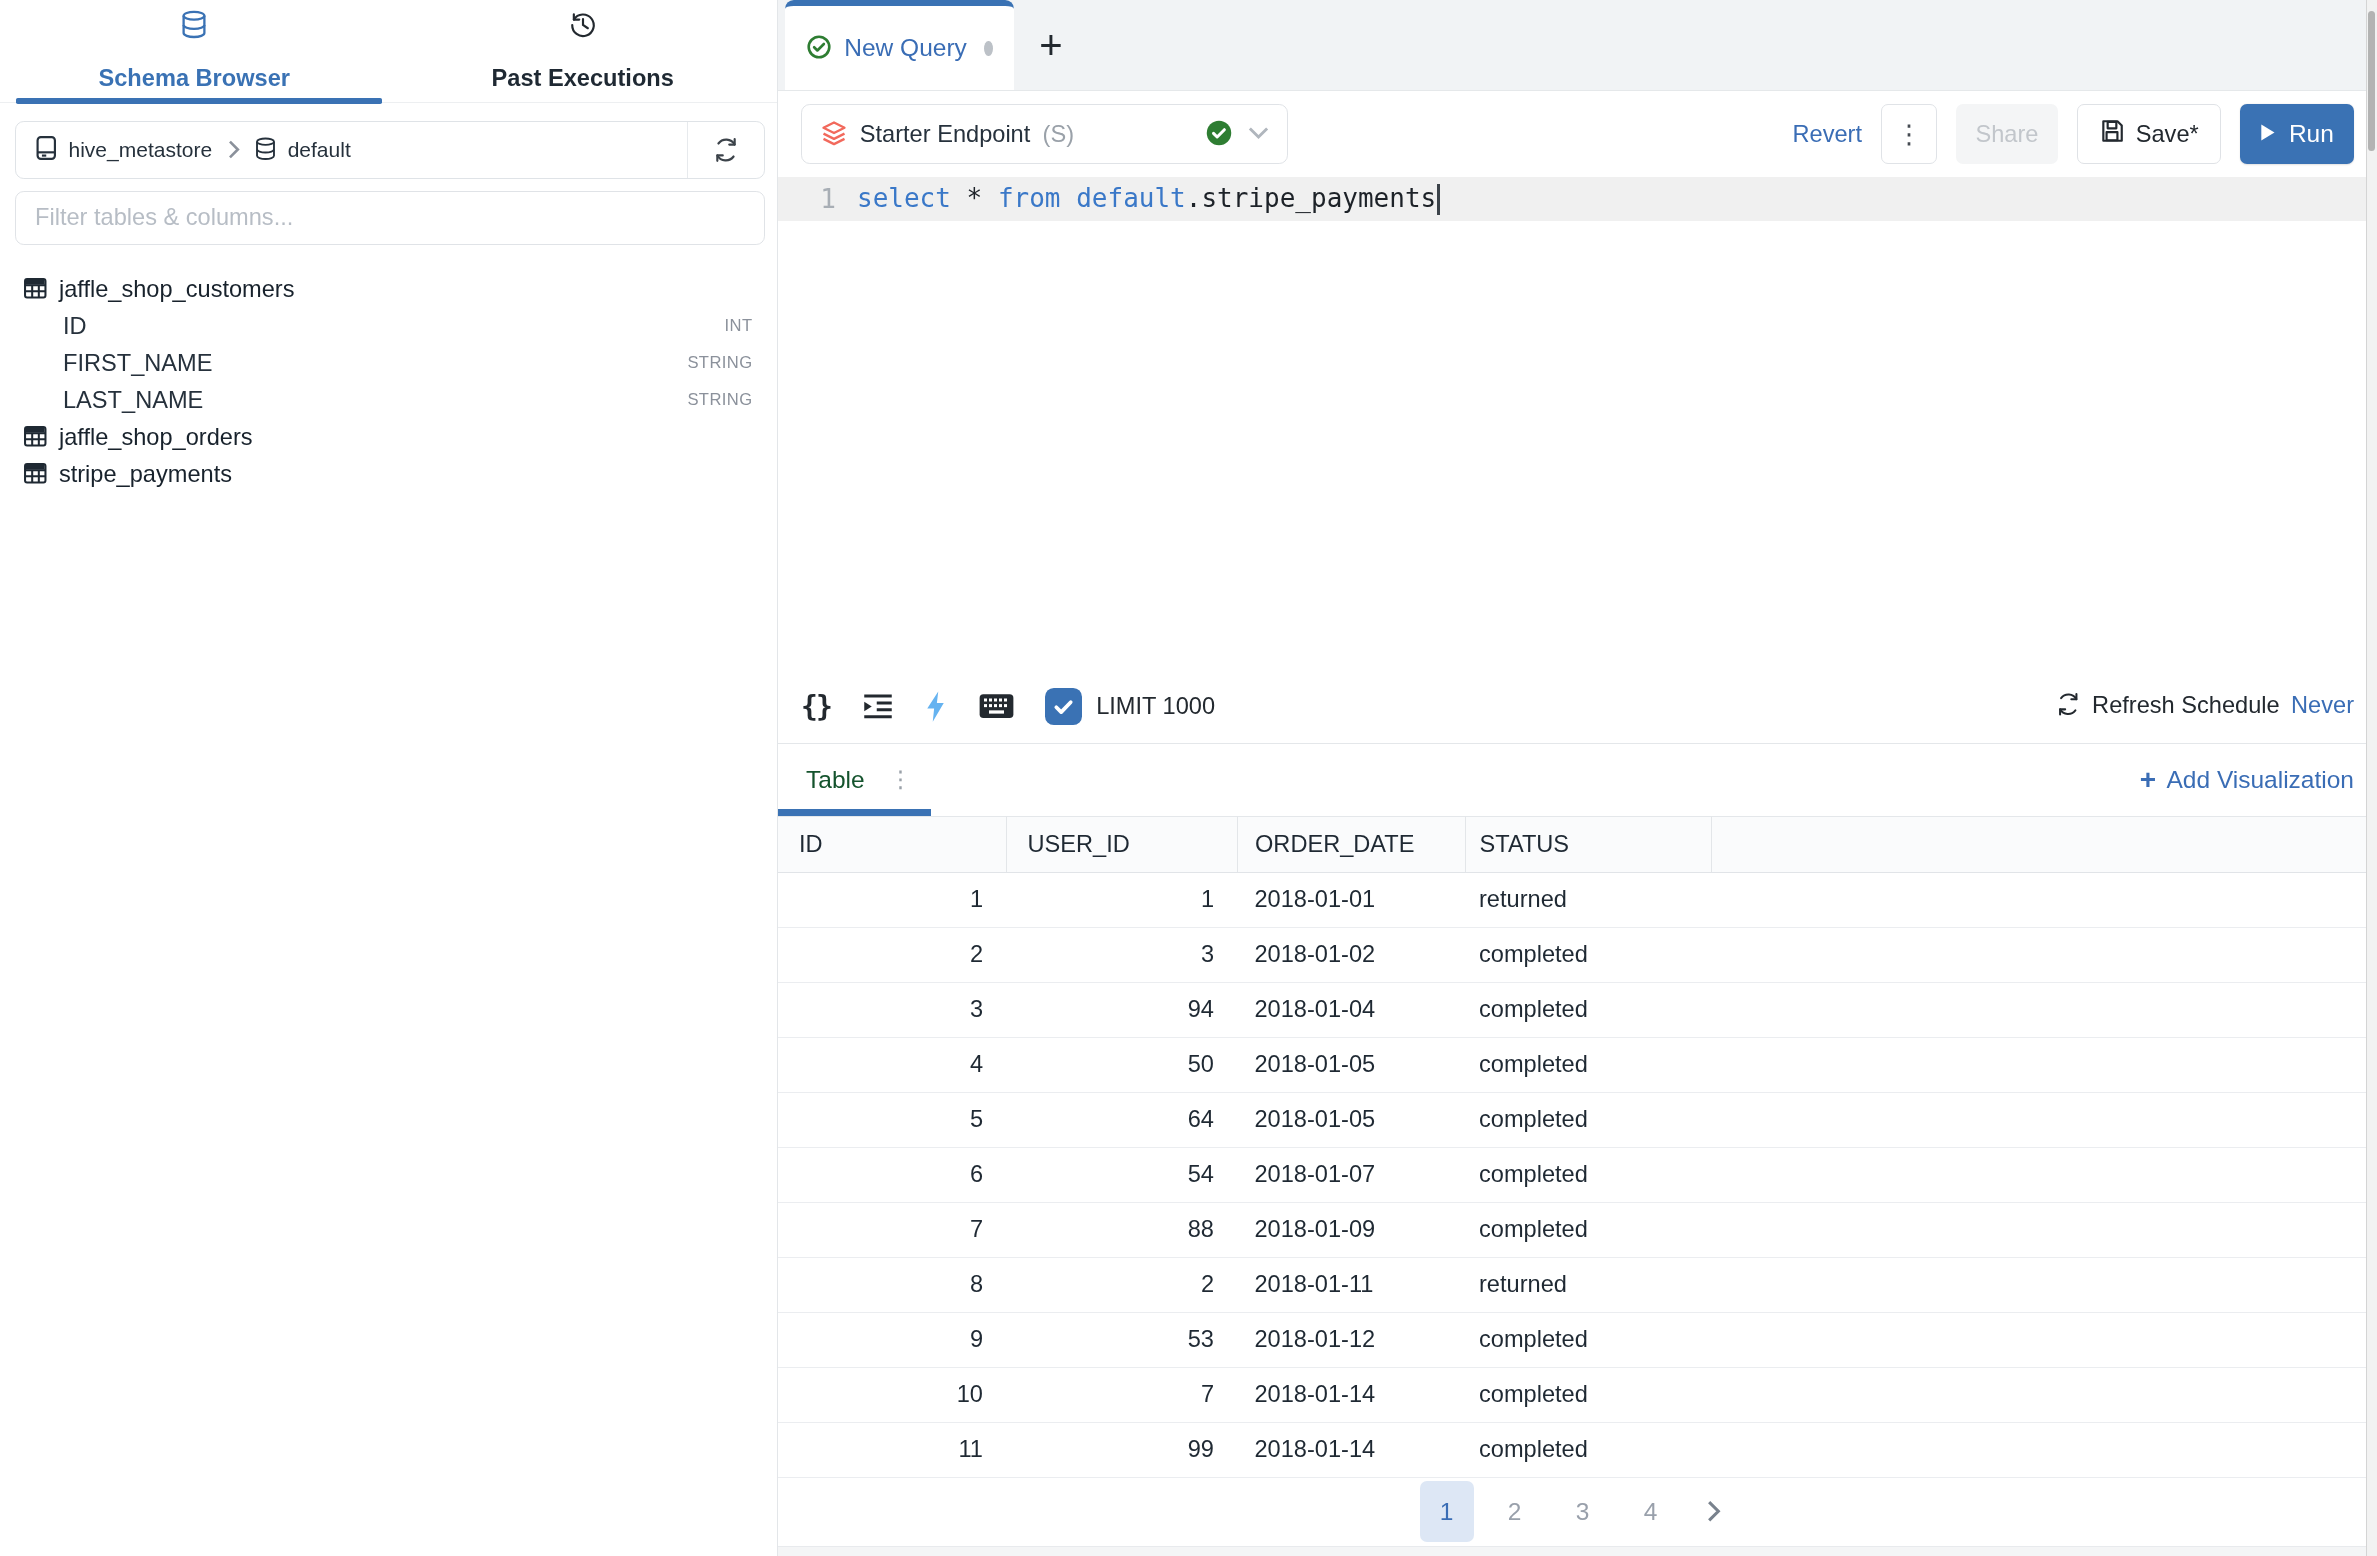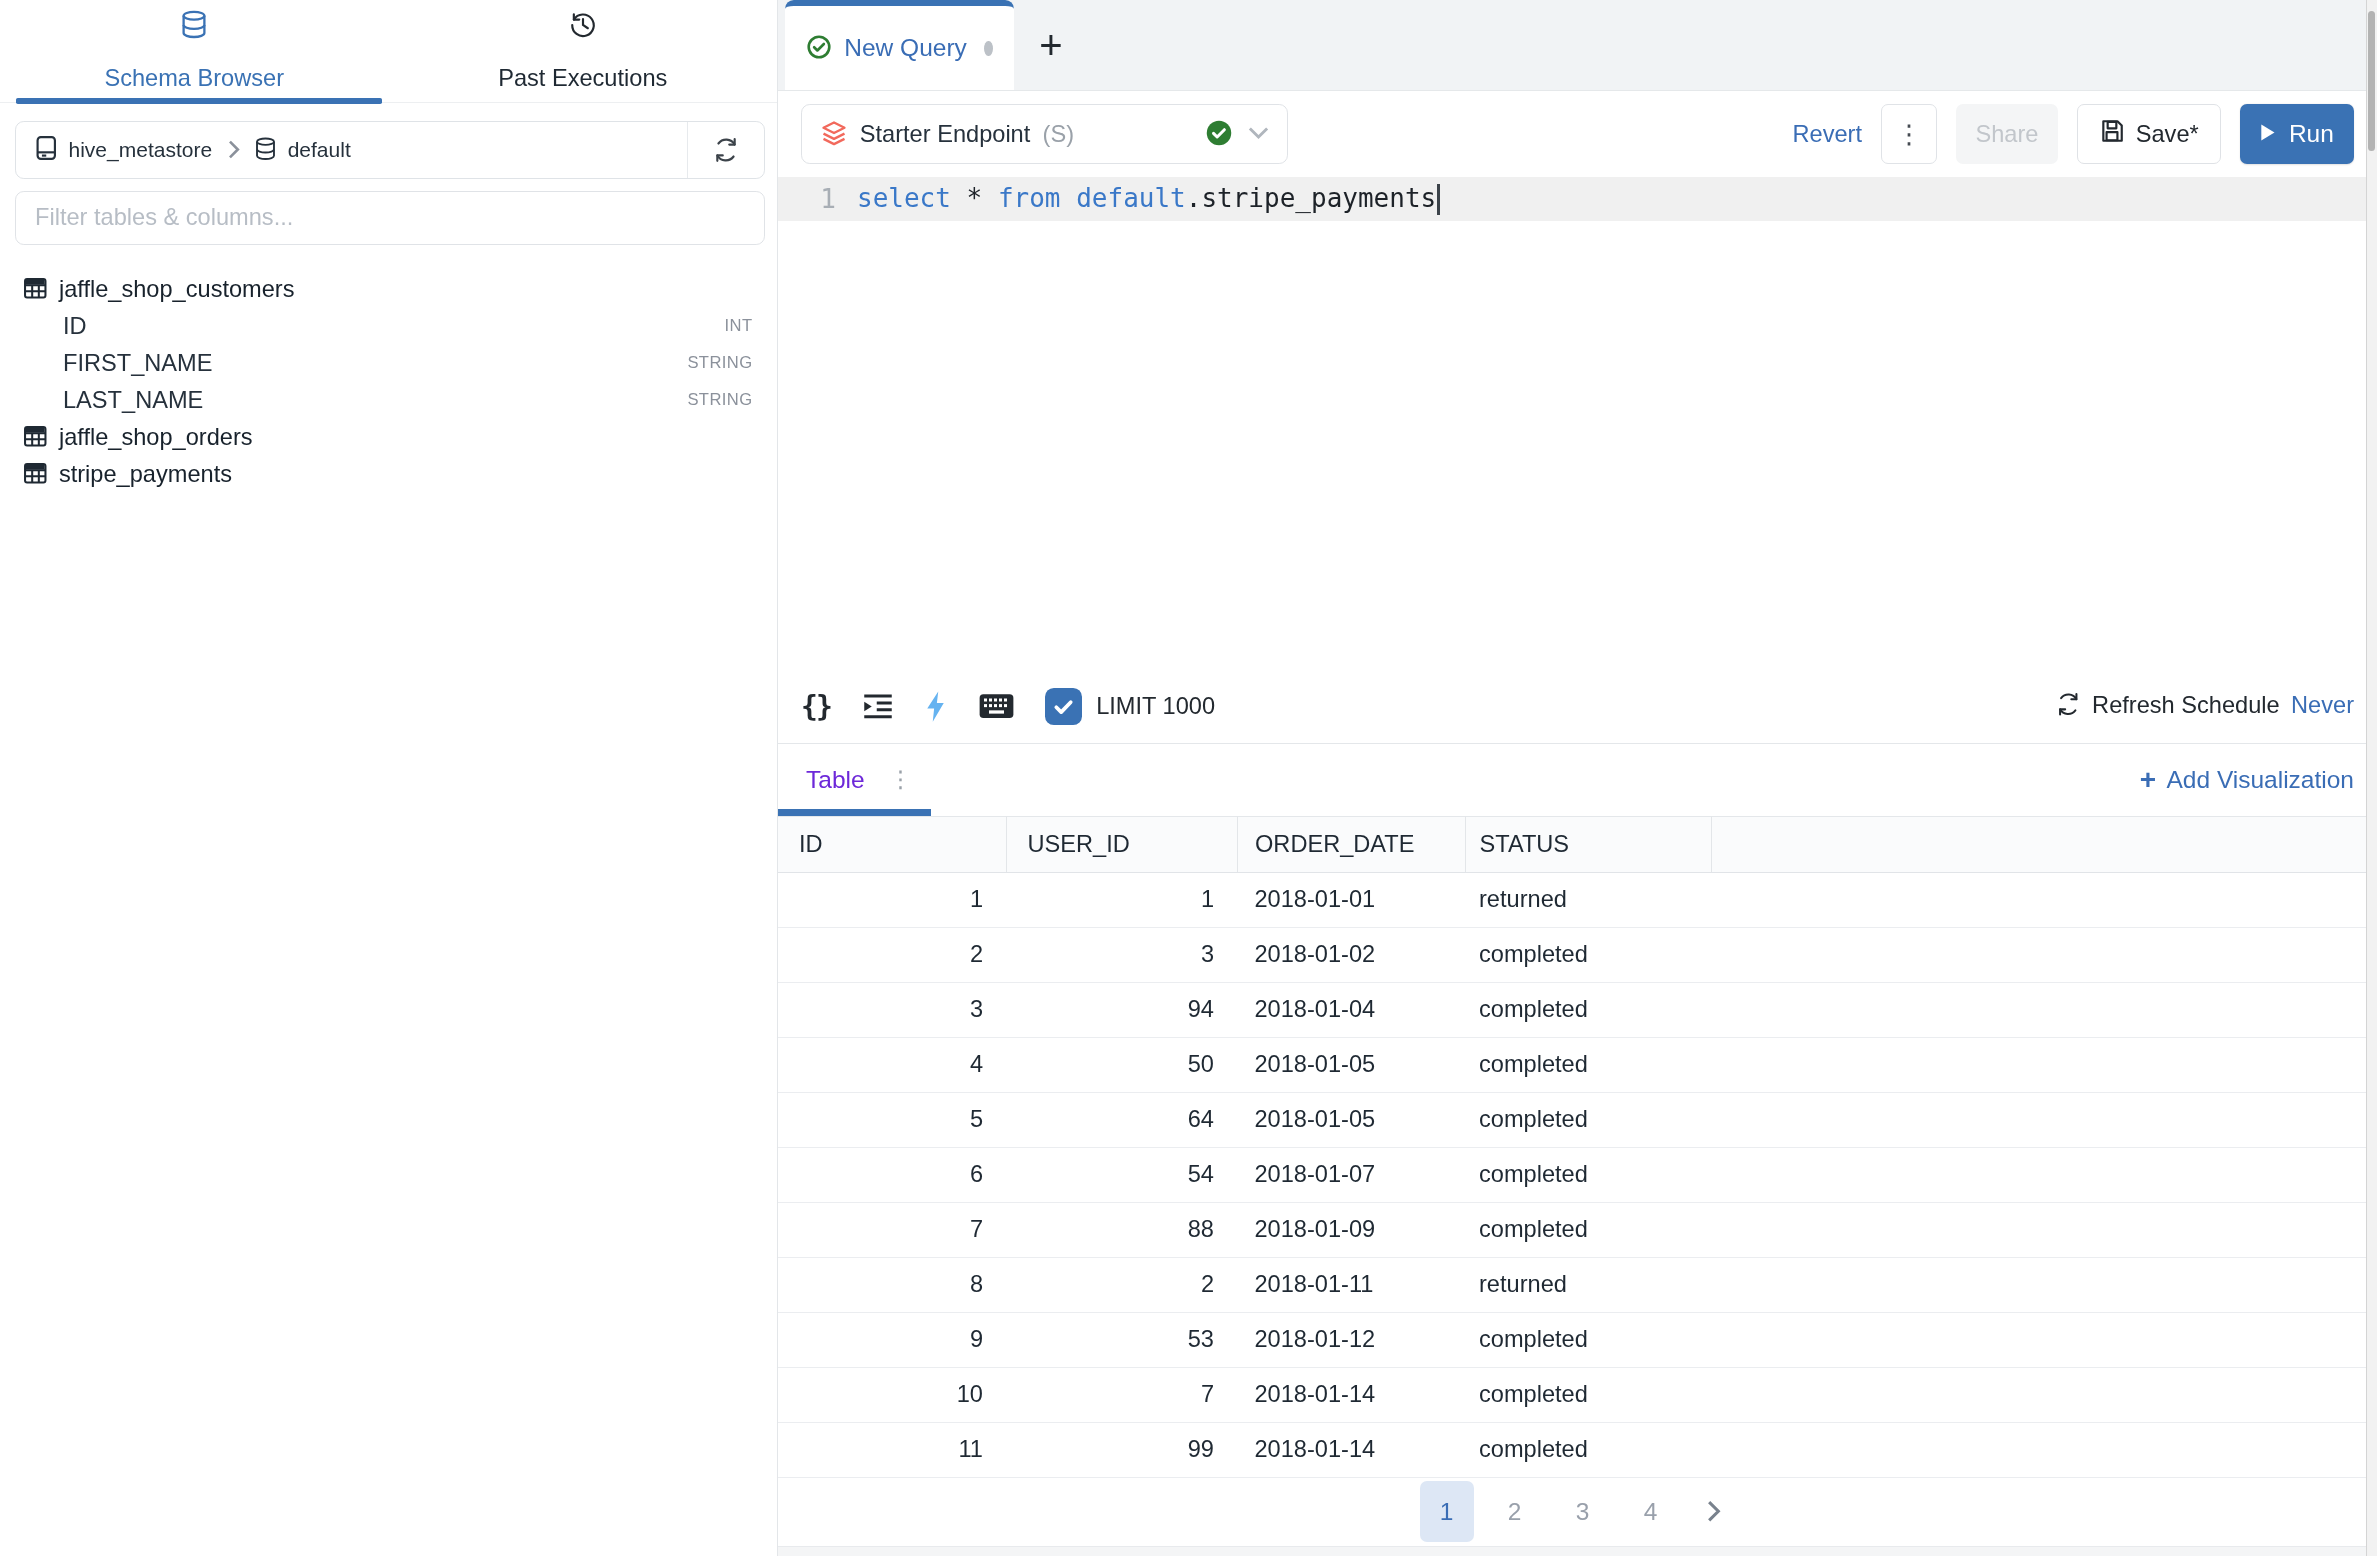--- a/index.html
+++ b/index.html
@@ -5,21 +5,21 @@
   * { margin:0; padding:0; box-sizing:border-box; }
   html,body { width:2377px; height:1556px; overflow:hidden; background:#fff;
     font-family:"Liberation Sans", sans-serif; color:#1f2933; }
   .app { position:relative; width:2377px; height:1556px; display:flex; }
 
   
   .sidebar { width:778px; min-width:778px; height:100%; background:#fff;
     border-right:0.9px solid #e3e6e9; display:flex; flex-direction:column; }
   .sidebar-tabs { display:flex; height:103px; border-bottom:1.8px solid #edeff1; }
   .side-tab { flex:1; display:flex; flex-direction:column; align-items:center;
-    justify-content:center; gap:22px; position:relative; cursor:pointer; }
+    justify-content:center; gap:22px; position:relative; cursor:pointer;font-weight:bold; }
   .side-tab .tab-label { font-size:23.6px; }
   .side-tab.active .tab-label { color:#3a72b4; }
   .side-tab.inactive .tab-label { color:#1f2933; }
   .side-tab.active::after { content:""; position:absolute; left:15.8px; right:7px;
     bottom:-1.8px; height:6.1px; background:#3a72b4; border-radius:1.8px; }
 
   .breadcrumb-box { margin:17.5px 12.3px 0 15px; height:58px; border:0.9px solid #dfe3e7;
     border-radius:8.8px; display:flex; align-items:center; padding-left:17.5px; }
   .breadcrumb-box .crumb { font-size:21px; color:#26313c; margin-left:10.5px; }
   .crumb-sep { margin-left:14px; display:flex; align-items:center; }
@@ -94,21 +94,21 @@
   .limit-checkbox { width:37px; height:37px; border-radius:8.8px; background:#3a72b4;
     display:flex; align-items:center; justify-content:center; }
   .limit-label { font-size:23.6px; color:#23292f; }
   .schedule-group { margin-left:auto; display:flex; align-items:flex-start; gap:11.4px; }
   .schedule-label { font-size:23.6px; color:#23292f; }
   .schedule-value { font-size:23.6px; color:#3a6db5; cursor:pointer; }
 
   .results-header { height:72px; display:flex; align-items:center; padding-right:23px; }
   .table-tab { position:relative; height:100%; display:flex; align-items:center;
     gap:24.5px; padding:0 19px 0 28px; cursor:pointer; }
-  .table-tab-label { font-size:24.5px; color:#6d28d9; }
+  .table-tab-label { font-size:24.5px; color:#14532d; }
   .table-tab-kebab { font-size:23px; color:#9aa1a9; cursor:pointer; }
   .table-tab::after { content:""; position:absolute; left:0; right:0; bottom:0;
     height:6.1px; background:#3a72b4; }
   .add-viz { margin-left:auto; display:flex; align-items:center; gap:10.5px; cursor:pointer; }
   .add-viz .plus { font-size:28px; font-weight:700; color:#3a6db5; }
   .add-viz-label { font-size:24.5px; color:#3a6db5; }
 
   table.results-table { width:100%; border-collapse:collapse; table-layout:fixed; }
   .results-table thead tr { height:56px; background:#fafbfc; }
   .results-table th { font-size:23.6px; font-weight:500; color:#1f2933; text-align:left;

